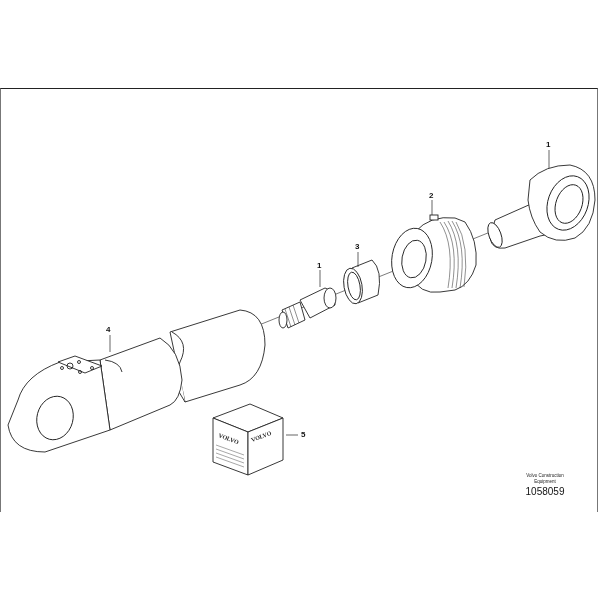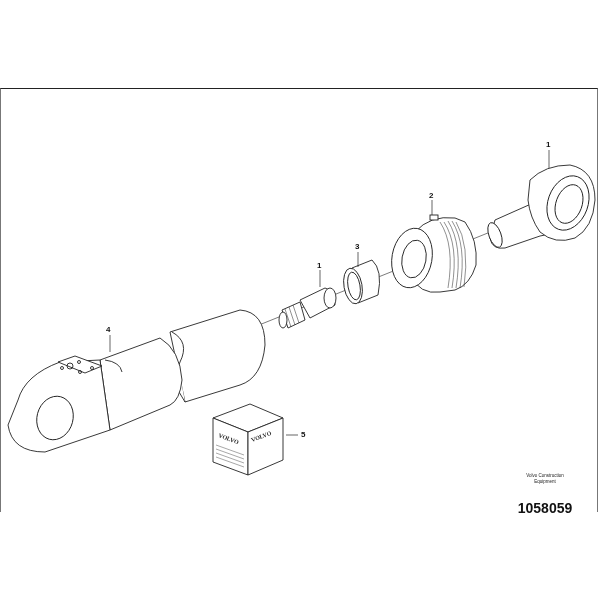--- a/index.html
+++ b/index.html
@@ -5,21 +5,21 @@
   html, body { margin: 0; padding: 0; background: #ffffff; }
   body { width: 600px; height: 600px; position: relative; overflow: hidden; font-family: "Liberation Sans", sans-serif; }
   .frame {
     position: absolute; left: 0; top: 88px; width: 598px; height: 424px;
     border-top: 1.5px solid #222; border-left: 1.5px solid #777; border-right: 1.5px solid #777;
     box-sizing: border-box;
   }
   svg.drawing { position: absolute; left: 0; top: 0; width: 600px; height: 600px; }
   .callout { position: absolute; font-size: 8px; font-weight: bold; color: #111; line-height: 1; }
   .footer-brand { position: absolute; left: 510px; top: 473px; width: 70px; text-align: center; font-size: 4.5px; line-height: 6px; color: #222; }
-  .footer-id { position: absolute; left: 510px; top: 500px; width: 70px; text-align: center; font-size: 14px; font-weight: bold; color: #111; }
+  .footer-id { position: absolute; left: 510px; top: 486px; width: 70px; text-align: center; font-size: 10px; font-weight: normal; color: #111; }
 </style>
 </head>
 <body>
 
 <div class="frame"></div>
 
 <svg class="drawing" viewBox="0 0 600 600" fill="none" stroke="#222" stroke-width="0.9">
 
   <line x1="85" y1="395" x2="545" y2="210" stroke-width="0.6"></line>
 

